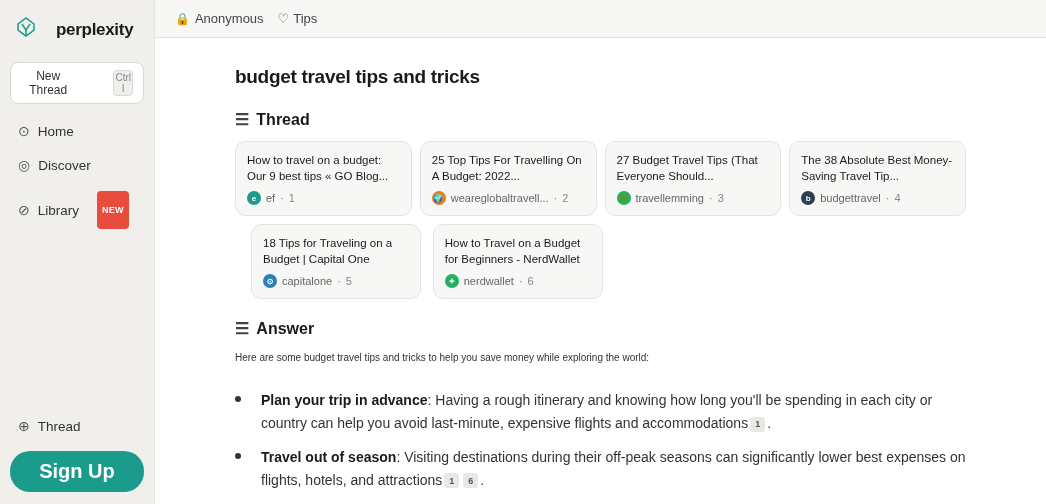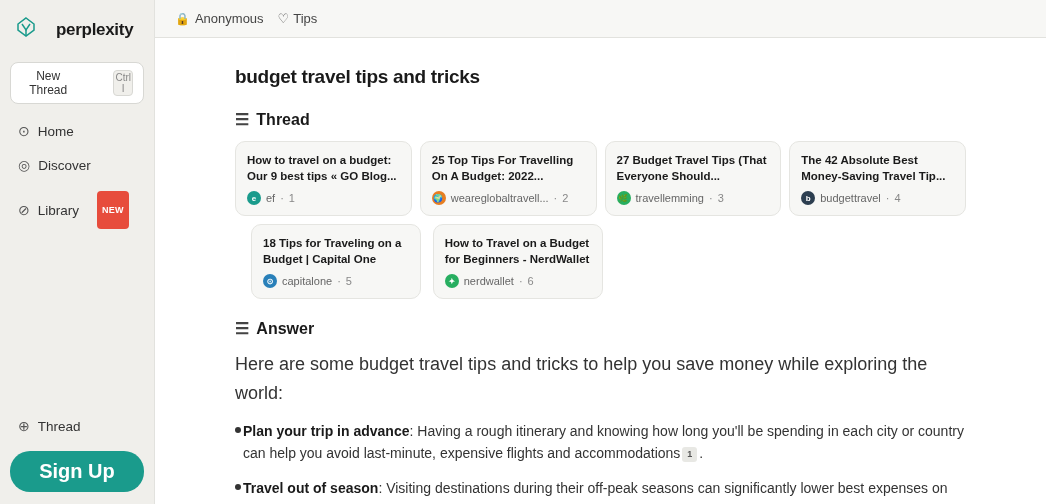--- a/index.html
+++ b/index.html
@@ -182,21 +182,21 @@
       border-radius: 10px;
       padding: 10px 11px;
       cursor: pointer;
       transition: background 0.15s;
     }
     .source-card-title {
       font-size: 11.5px;
       color: #1a1a1a;
       line-height: 1.4;
       margin-bottom: 7px;
-      font-weight: 700;
+      font-weight: 400;
     }
     .source-meta {
       display: flex;
       align-items: center;
       gap: 5px;
       font-size: 11px;
       color: #666;
     }
     .source-favicon {
       width: 14px;
@@ -213,30 +213,30 @@
     .favicon-teal { background: #1a9b8c; }
     .favicon-orange { background: #e67e22; }
     .favicon-green { background: #27ae60; }
     .favicon-blue { background: #2980b9; }
     .favicon-dark { background: #2c3e50; }
     .source-num { color: #888; }
 
     
     .answer-section { margin-top: 4px; }
     .answer-intro {
-      font-size: 18px;
+      font-size: 10px;
       color: #333;
-      margin-bottom: 12px;
+      margin-bottom: 23px;
       line-height: 1.6;
     }
     .answer-list { list-style: none; padding: 0; }
     .answer-list li {
       display: flex;
       align-items: flex-start;
-      gap: 2px;
+      gap: 20px;
       font-size: 14px;
       color: #333;
       line-height: 1.6;
       margin-bottom: 12px;
     }
     .bullet {
       width: 6px;
       height: 6px;
       background: #333;
       border-radius: 50%;
@@ -352,21 +352,21 @@
           <div class="source-card-title">27 Budget Travel Tips (That Everyone Should...</div>
           <div class="source-meta">
             <span class="source-favicon favicon-green">🌿</span>
             <span>travellemming</span>
             <span class="source-num">·</span>
             <span class="source-num">3</span>
           </div>
         </div>
 
         <div class="source-card">
-          <div class="source-card-title">The 42 Absolute Best Money-Saving Travel Tip...</div>
+          <div class="source-card-title">The 38 Absolute Best Money-Saving Travel Tip...</div>
           <div class="source-meta">
             <span class="source-favicon favicon-dark">b</span>
             <span>budgettravel</span>
             <span class="source-num">·</span>
             <span class="source-num">4</span>
           </div>
         </div>
       </div>
 
       <div class="sources-grid-row2">

